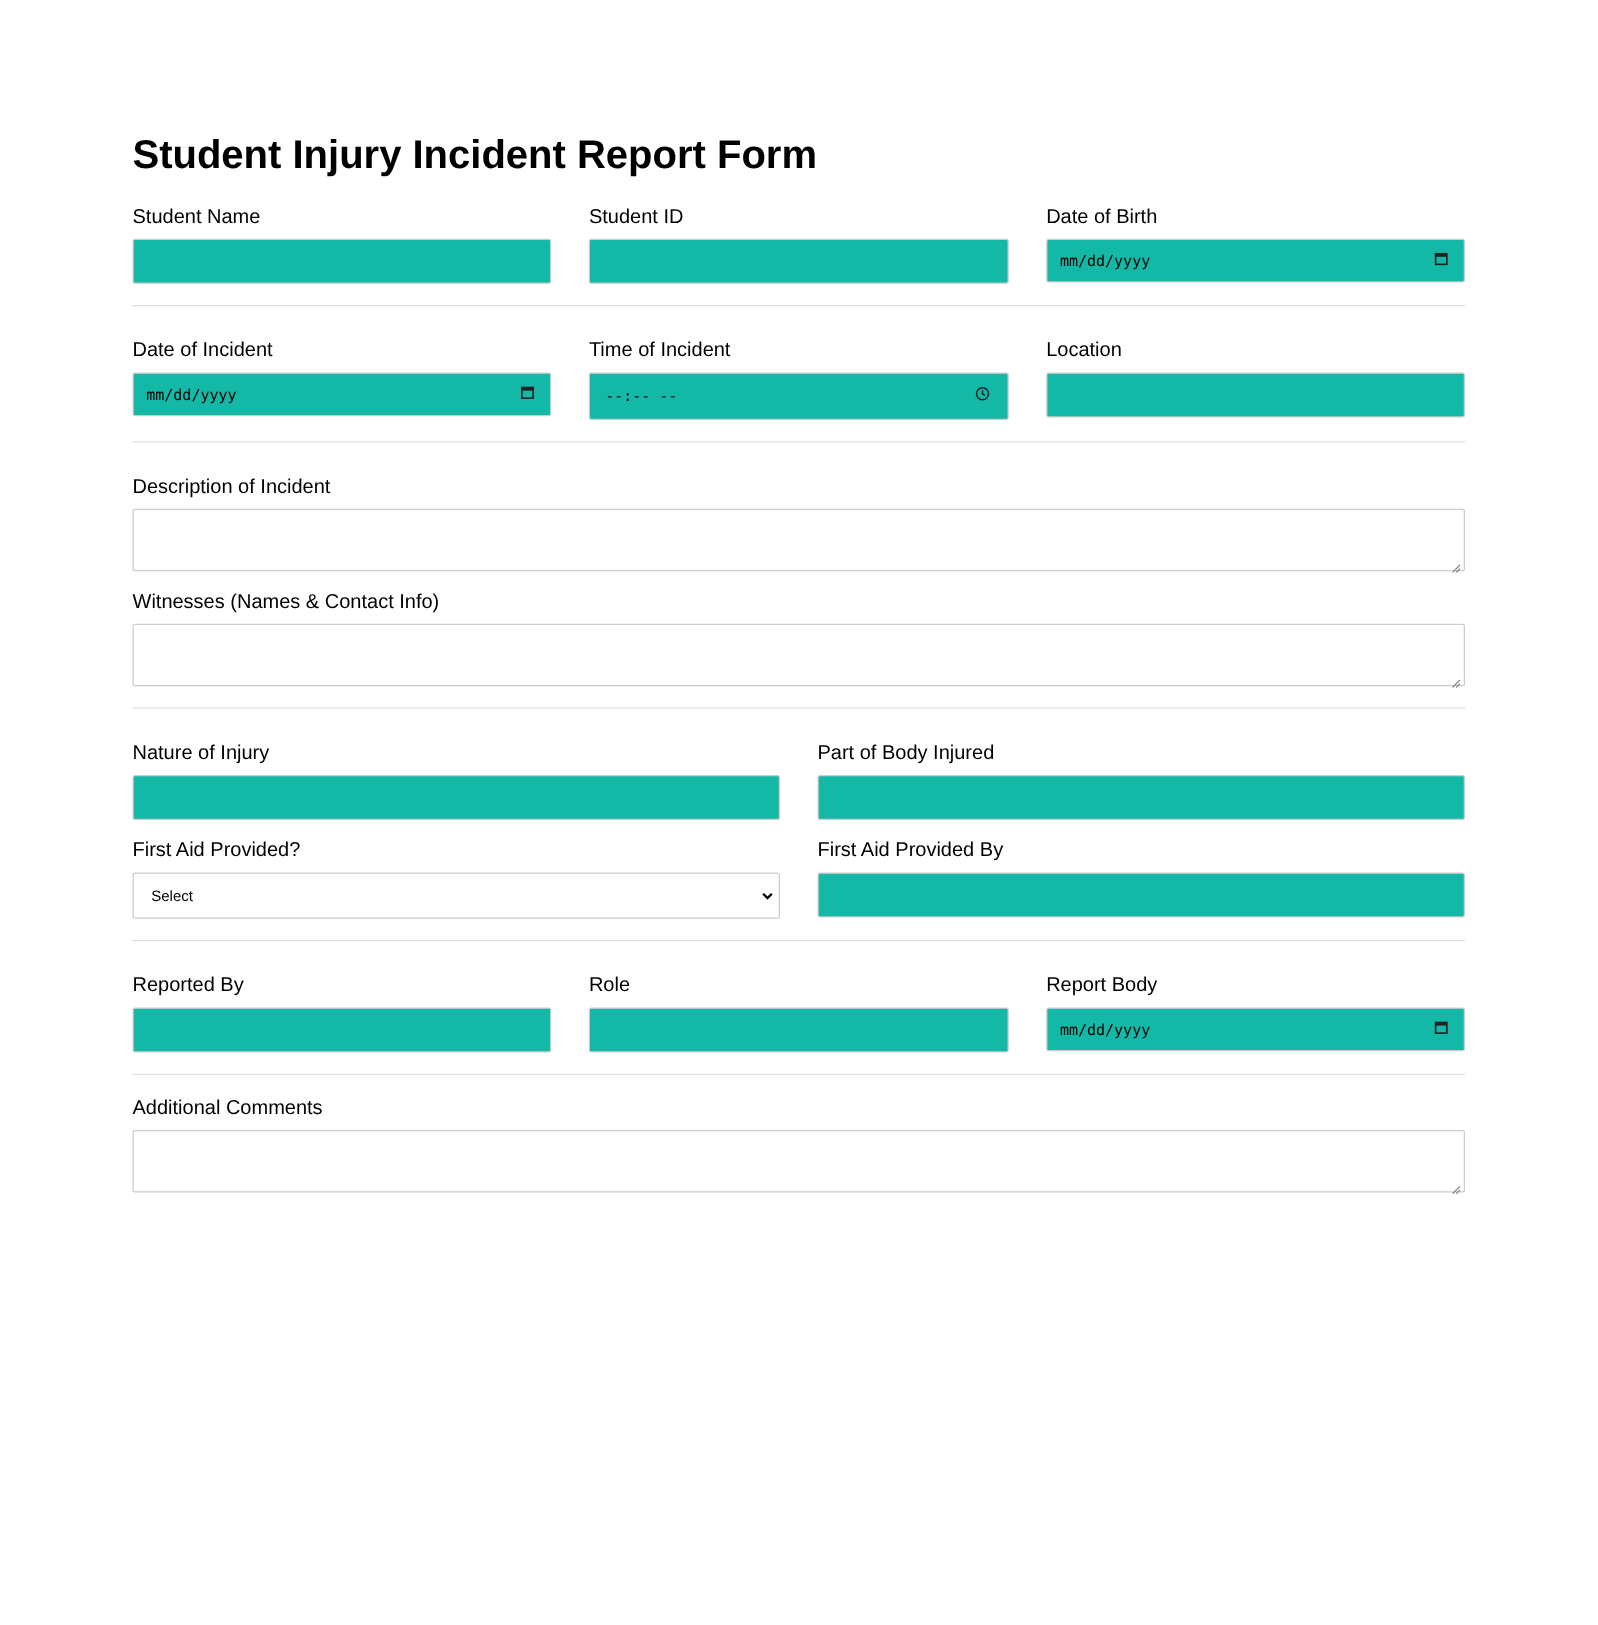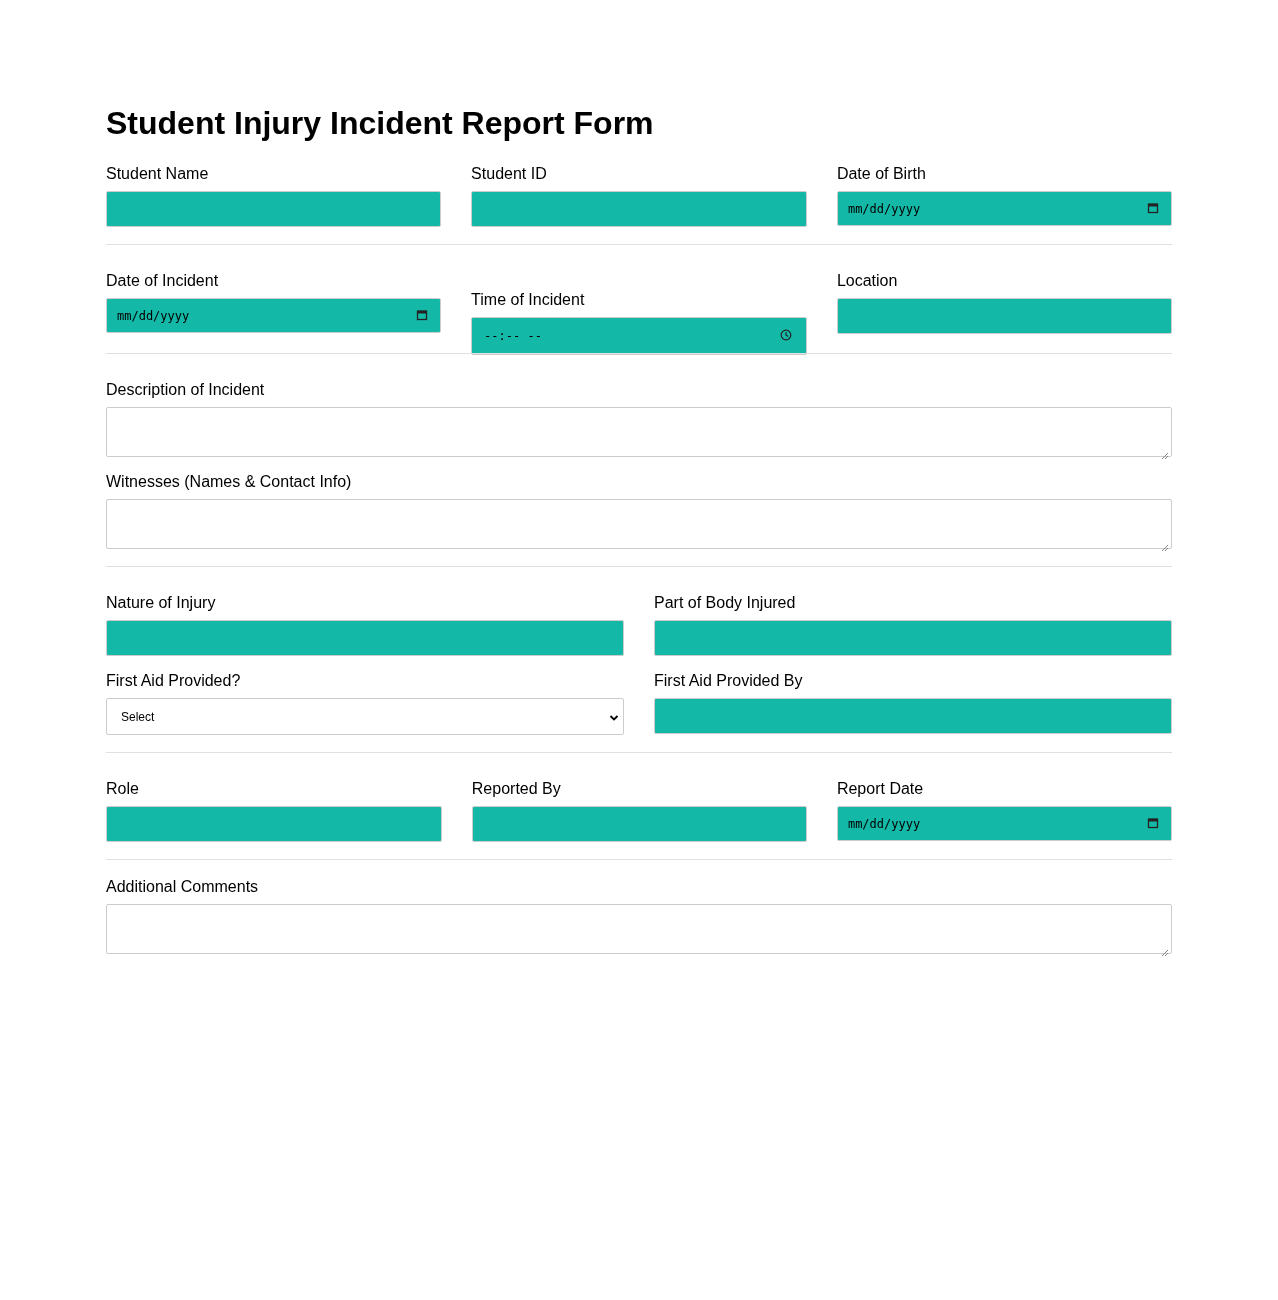--- a/index.html
+++ b/index.html
@@ -61,21 +61,21 @@
       <div class="input date">
         <span class="date-text">mm/dd/yyyy</span>
         <span class="icon-right">
           <svg width="12" height="12" viewBox="0 0 12 12">
               <rect x="1.5" y="2" width="9" height="8.5" fill="none" stroke="#222" stroke-width="1.3"></rect>
               <rect x="1.5" y="2" width="9" height="2.5" fill="#222"></rect>
             </svg>
         </span>
       </div>
     </div>
-    <div class="field col3" style="width:344px;margin-top:19px;">
+    <div class="field col3" style="width:344px;">
       <label>Time of Incident</label>
       <div class="input time">
         <span class="date-text" style="padding-left:12px;">--:-- --</span>
         <span class="icon-right" style="right:14px;">
           <svg width="12" height="12" viewBox="0 0 12 12">
               <circle cx="6" cy="6" r="4.8" fill="none" stroke="#222" stroke-width="1.2"></circle>
               <path d="M6 3.2 V6 L8 7.5" fill="none" stroke="#222" stroke-width="1.2"></path>
             </svg>
         </span>
       </div>
@@ -137,30 +137,30 @@
     </div>
     <div class="field col2">
       <label>First Aid Provided By</label>
       <div class="input"></div>
     </div>
   </div>
 
   <hr class="divider" style="top:752px;">
 
   <div class="section row" style="top:780px;">
+    <div class="field col3">
+      <label>Reported By</label>
+      <div class="input"></div>
+    </div>
     <div class="field col3" style="width:344px;">
       <label>Role</label>
       <div class="input"></div>
     </div>
     <div class="field col3">
-      <label>Reported By</label>
-      <div class="input"></div>
-    </div>
-    <div class="field col3">
-      <label>Report Date</label>
+      <label>Report Body</label>
       <div class="input date">
         <span class="date-text">mm/dd/yyyy</span>
         <span class="icon-right">
           <svg width="12" height="12" viewBox="0 0 12 12">
               <rect x="1.5" y="2" width="9" height="8.5" fill="none" stroke="#222" stroke-width="1.3"></rect>
               <rect x="1.5" y="2" width="9" height="2.5" fill="#222"></rect>
             </svg>
         </span>
       </div>
     </div>

